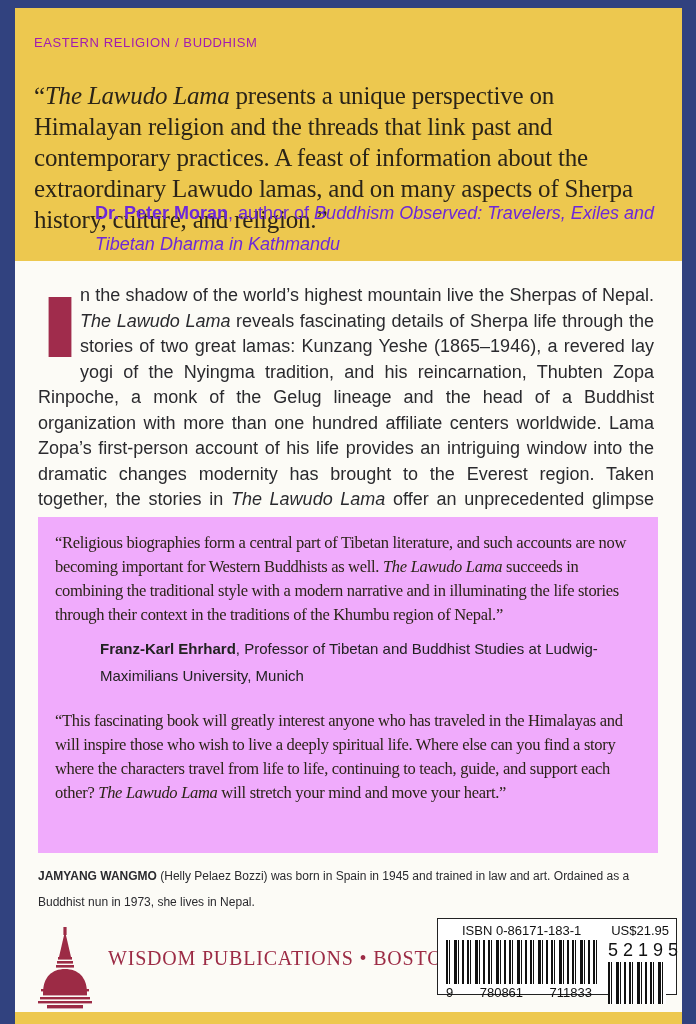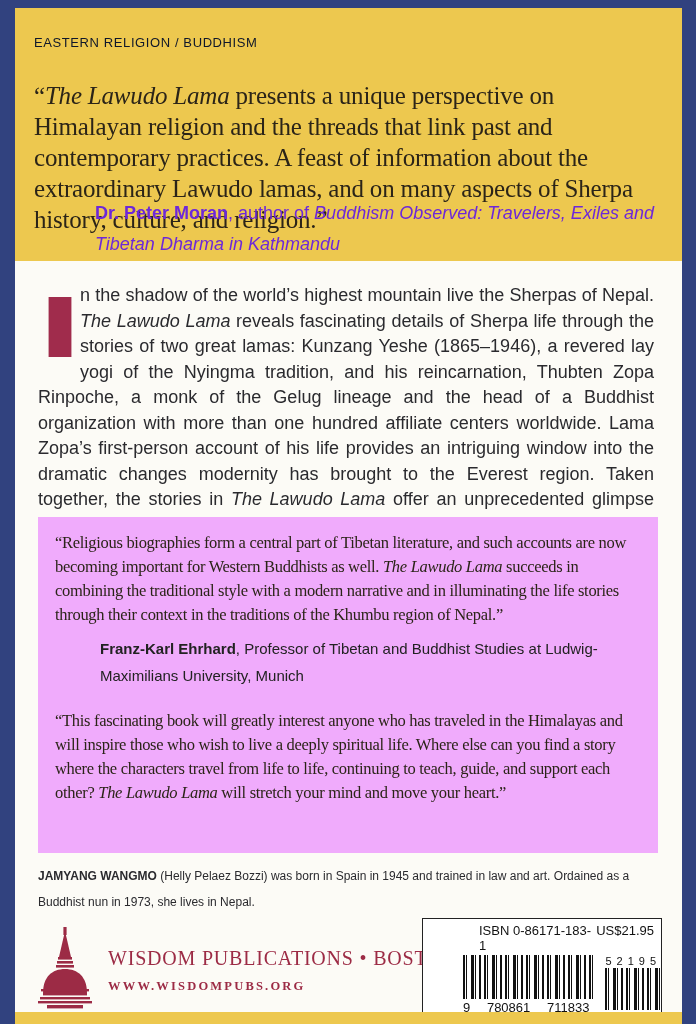--- a/index.html
+++ b/index.html
@@ -3,21 +3,21 @@
 <meta charset="utf-8">
 <style>
   html,body{margin:0;padding:0;background:#555;}
   .page{position:relative;width:696px;height:1024px;background:#31427f;overflow:hidden;
         font-family:"Liberation Sans",sans-serif;}
   .cover{position:absolute;left:15px;top:8px;width:667px;height:1016px;}
 
   
   .yellow-header{position:absolute;left:0;top:0;width:667px;height:253px;background:#edc84f;}
   .category{position:absolute;left:19px;top:27px;font-size:13px;letter-spacing:.6px;
-            color:#0f172a;font-weight:400;}
+            color:#a21caf;font-weight:400;}
   .quote-top{position:absolute;left:19px;top:72px;width:618px;margin:0;
              font-family:"Liberation Serif",serif;font-size:25px;line-height:31px;
              color:#2b2418;letter-spacing:-.2px;}
   .attr-top{position:absolute;left:80px;top:190px;width:565px;margin:0;
             font-size:18px;line-height:31px;color:#6d28d9;}
 
   
   .white-body{position:absolute;left:0;top:253px;width:667px;height:751px;background:#fcfbf6;}
   .synopsis{position:absolute;left:23px;top:22px;width:616px;margin:0;
             font-size:18px;line-height:25.5px;color:#2a2a2e;text-align:justify;
@@ -44,35 +44,35 @@
   
   .footer-left{position:absolute;left:23px;top:662px;display:flex;align-items:flex-start;}
   .stupa{display:block;margin-top:4px;}
   .pub-text{margin-left:16px;}
   .pub-name{margin-top:24px;font-family:"Liberation Serif",serif;font-size:20px;
             letter-spacing:.8px;color:#9c2b45;font-weight:400;}
   .pub-site{margin-top:9px;font-family:"Liberation Serif",serif;font-size:12.5px;
             font-weight:bold;letter-spacing:2.2px;color:#9c2b45;}
 
   
-  .barcode-box{position:absolute;left:407px;top:657px;width:240px;height:105px;
+  .barcode-box{position:absolute;left:422px;top:657px;width:240px;height:77px;
                background:#fff;border:1px solid #222;box-sizing:border-box;
-               font-family:"Liberation Sans",sans-serif;padding-left:32px;}
+               font-family:"Liberation Sans",sans-serif;}
   .bc-head{display:flex;justify-content:space-between;padding:4px 7px 0 24px;
            font-size:13px;color:#111;}
   .bc-row{display:flex;margin-top:2px;}
   .bc-main{margin-left:8px;width:152px;}
   .bars{height:44px;background:repeating-linear-gradient(90deg,
         #111 0 2px,#fff 2px 3px,#111 3px 4px,#fff 4px 8px,
         #111 8px 11px,#fff 11px 12px,#111 12px 13px,#fff 13px 16px,
         #111 16px 18px,#fff 18px 21px);}
   .bc-digits{display:flex;justify-content:space-between;font-size:13px;color:#111;
              margin-top:1px;padding-right:6px;}
   .bc-supp{margin-left:10px;width:58px;}
-  .supp-digits{font-size:11px;color:#111;letter-spacing:5px;text-align:center;}
+  .supp-digits{font-size:18px;color:#111;letter-spacing:5px;text-align:center;}
   .bars.supp{height:42px;margin-top:1px;}
 
   
   .bottom-strip{position:absolute;left:0;top:1004px;width:667px;height:12px;background:#edc84f;}
 </style>
 </head>
 <body>
 
 <div class="page">
   <div class="cover">
@@ -107,21 +107,20 @@
             <path d="M5 66 C5 50 14 42 27 42 C40 42 49 50 49 66 Z"></path>
             <rect x="3" y="62" width="48" height="2.4"></rect>
             <rect x="5" y="66" width="44" height="2.4"></rect>
             <rect x="2" y="70" width="50" height="2.4"></rect>
             <rect x="0" y="74" width="54" height="2.4"></rect>
             <rect x="9" y="78" width="36" height="3.4"></rect>
           </g>
         </svg>
         <div class="pub-text">
           <div class="pub-name">WISDOM PUBLICATIONS • BOSTON</div>
-          <div class="pub-site">WWW.WISDOMPUBS.ORG</div>
         </div>
       </div>
 
       <div class="barcode-box">
         <div class="bc-head">
           <span>ISBN 0-86171-183-1</span>
           <span>US$21.95</span>
         </div>
         <div class="bc-row">
           <div class="bc-main">

